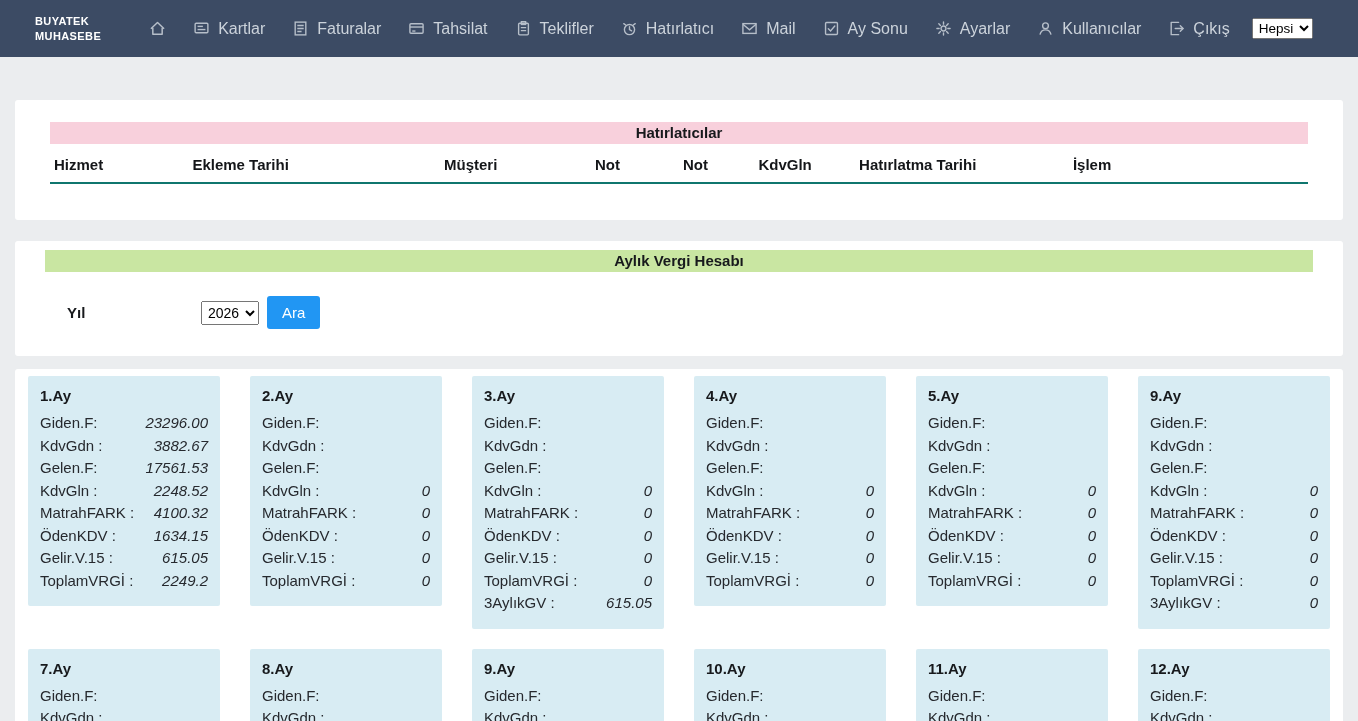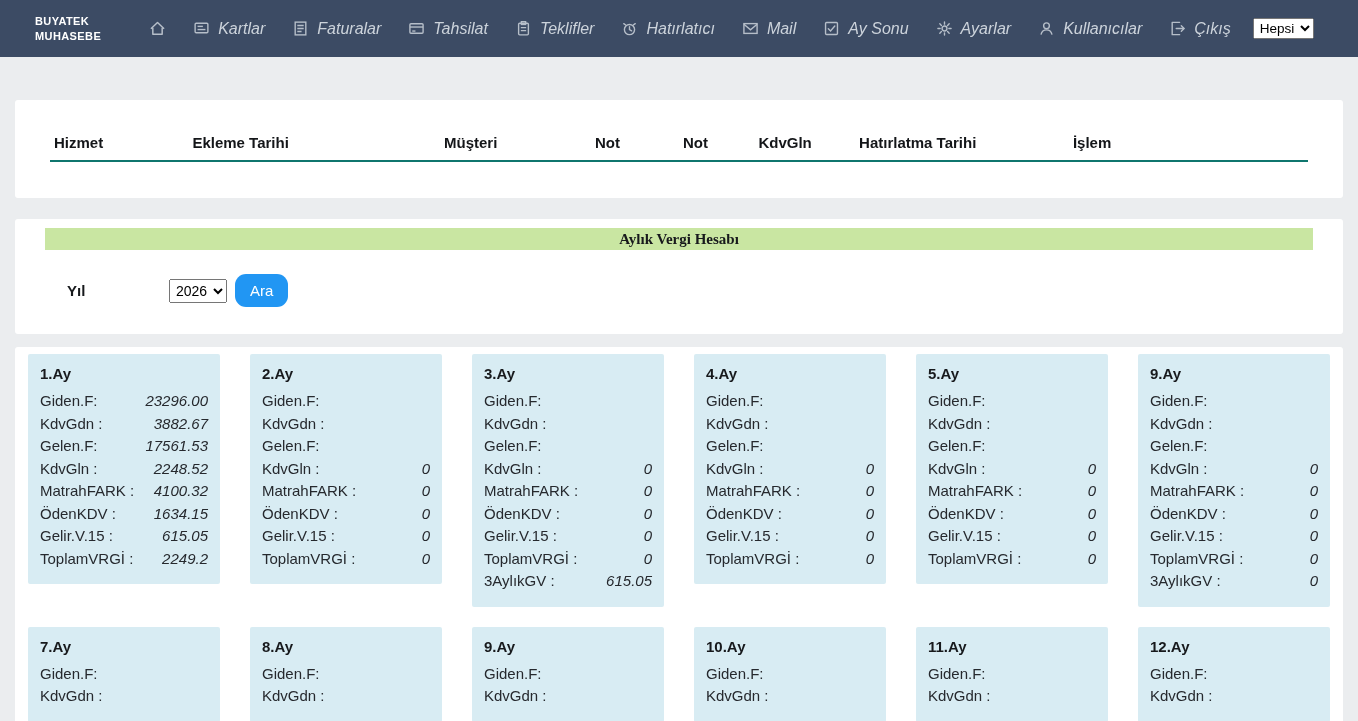--- a/index.html
+++ b/index.html
@@ -35,21 +35,20 @@
     font-size: 16px;
   }
   .nav-item {
     display: flex;
     align-items: center;
     gap: 8px;
     color: #ccd3db;
     text-decoration: none;
     cursor: pointer;
     white-space: nowrap;
-    font-style: italic;
   }
   .nav-icon { display: inline-flex; opacity: .85; }
   .nav-icon svg { width: 17px; height: 17px; display: block; }
   .nav-filter {
     margin-left: 22px;
     font-size: 13.5px;
     font-family: Liberation Sans, sans-serif;
     padding: 1px 2px;
   }
 
@@ -67,21 +66,21 @@
   }
   .bar {
     height: 22px;
     line-height: 22px;
     text-align: center;
     font-weight: bold;
     font-size: 15px;
     color: #17191c;
   }
   .bar-pink { background: #f8d0dc; }
-  .bar-green { background: #c9e6a2; font-family: Liberation Serif, serif; }
+  .bar-green { background: #c9e6a2; }
   .reminders-table {
     width: 100%;
     border-collapse: collapse;
     table-layout: fixed;
     margin-bottom: 10px;
   }
   .reminders-table th {
     font-size: 15px;
     font-weight: bold;
     color: #141619;
@@ -106,26 +105,27 @@
   .year-label {
     font-weight: bold;
     font-size: 15px;
     width: 102px;
     color: #17191c;
   }
   .year-select {
     font-size: 14px;
     font-family: "Liberation Sans", sans-serif;
     padding: 2px 2px;
+    margin-left: 32px;
   }
   .ara-btn {
     margin-left: 8px;
     background: #2196f3;
     border: none;
-    border-radius: 11px;
+    border-radius: 3px;
     color: #ffffff;
     font-size: 15px;
     font-family: "Liberation Sans", sans-serif;
     padding: 8px 15px;
     cursor: pointer;
   }
 
   
   .months-card {
     margin-top: 13px;
@@ -275,20 +275,21 @@
       </a>
     </nav>
   <select class="nav-filter">
     <option>Hepsi</option>
   </select>
 </header>
 
 <div class="main">
 
   <section class="card reminders-card">
+    <div class="bar bar-pink">Hatırlatıcılar</div>
     <table class="reminders-table">
       <colgroup>
         <col style="width:11%">
           <col style="width:20%">
           <col style="width:12%">
           <col style="width:7%">
         <col style="width:6%">
           <col style="width:8%">
           <col style="width:17%">
           <col style="width:19%">

